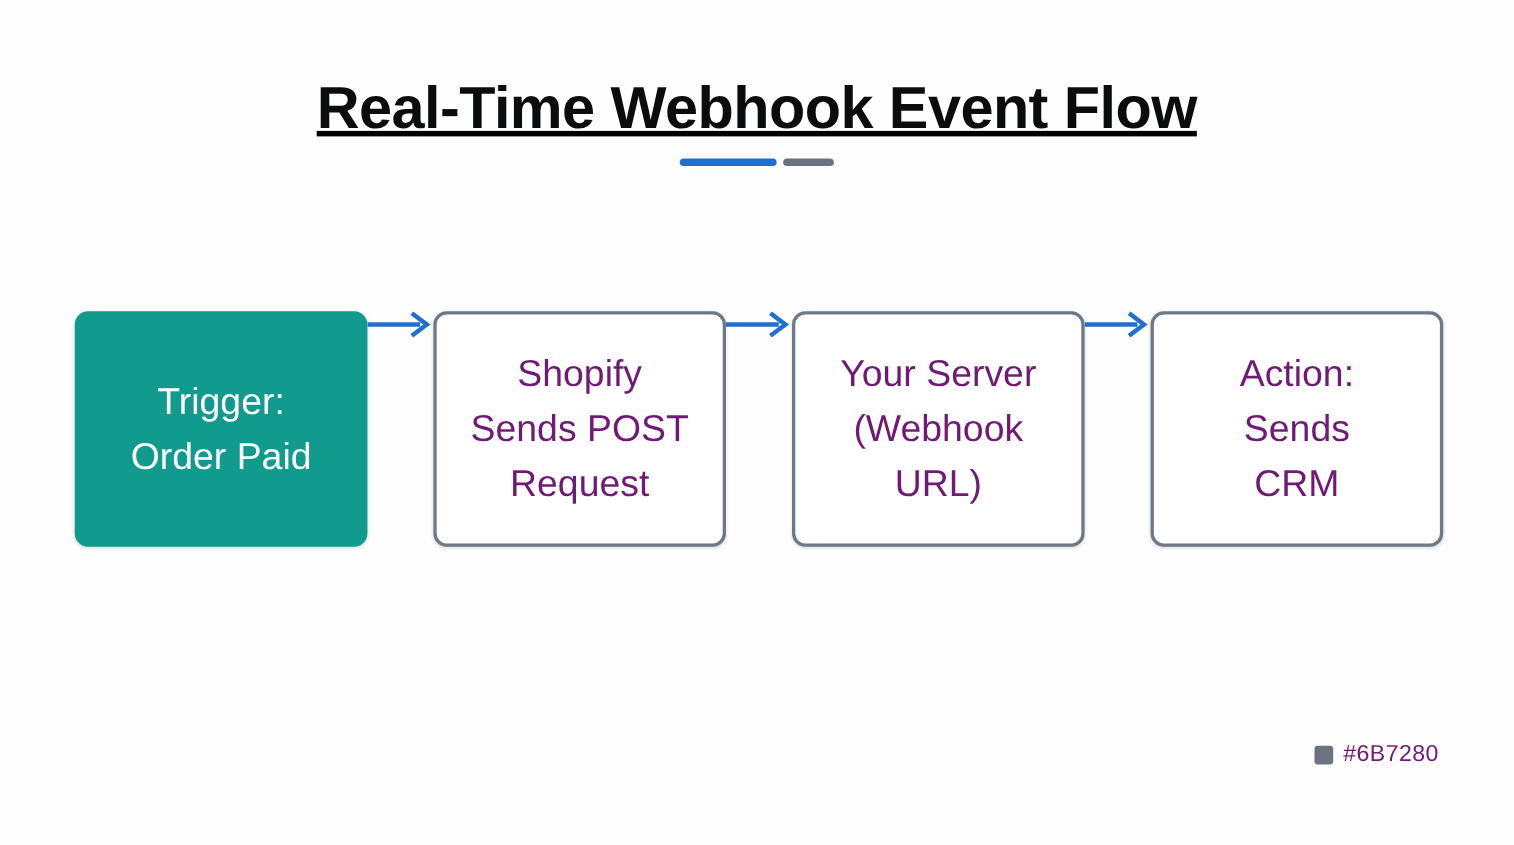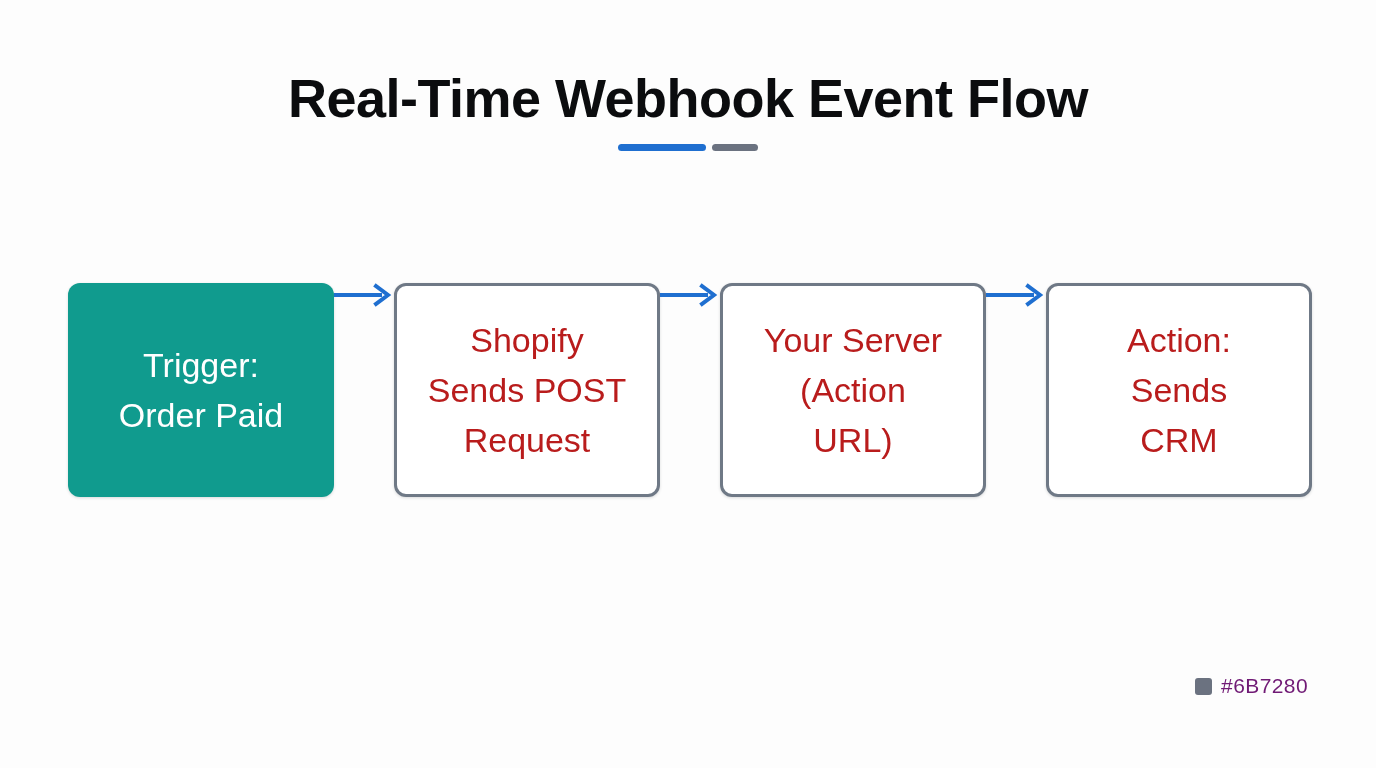--- a/index.html
+++ b/index.html
@@ -15,20 +15,21 @@
     position: relative;
   }
 
   
   #title-block {
     position: absolute;
     left: 0;
     top: 66px;
     width: 1376px;
     text-align: center;
+    text-decoration: underline;
   }
   #page-title {
     font-size: 54px;
     font-weight: bold;
     letter-spacing: -0.5px;
     color: #0b0c0e;
     line-height: 64px;
     margin: 0;
     white-space: nowrap;
   }
@@ -86,21 +87,21 @@
   .flow-node .node-label {
     font-size: 34px;
     line-height: 50px;
     white-space: pre-line;
     padding: 0 10px;
   }
   .flow-node.start .node-label {
     color: #ffffff;
   }
   .flow-node.step .node-label {
-    color: #b91c1c;
+    color: #701a75;
   }
 
   
   .connector {
     flex: 0 0 auto;
     width: 60px;
     height: 24px;
     display: flex;
     align-items: center;
     justify-content: center;
@@ -163,21 +164,21 @@
 
   <div class="connector">
     <svg width="60" height="24" viewBox="0 0 60 24" aria-hidden="true">
       <line x1="0" y1="12" x2="48" y2="12" stroke="#1F6FD0" stroke-width="4"></line>
       <polyline points="42,3 54,12 42,21" fill="none" stroke="#1F6FD0" stroke-width="4" stroke-linecap="square" stroke-linejoin="miter"></polyline>
     </svg>
   </div>
 
   <div class="flow-node step">
     <span class="node-label">Your Server
-(Action
+(Webhook
 URL)</span>
   </div>
 
   <div class="connector">
     <svg width="60" height="24" viewBox="0 0 60 24" aria-hidden="true">
       <line x1="0" y1="12" x2="48" y2="12" stroke="#1F6FD0" stroke-width="4"></line>
       <polyline points="42,3 54,12 42,21" fill="none" stroke="#1F6FD0" stroke-width="4" stroke-linecap="square" stroke-linejoin="miter"></polyline>
     </svg>
   </div>
 

